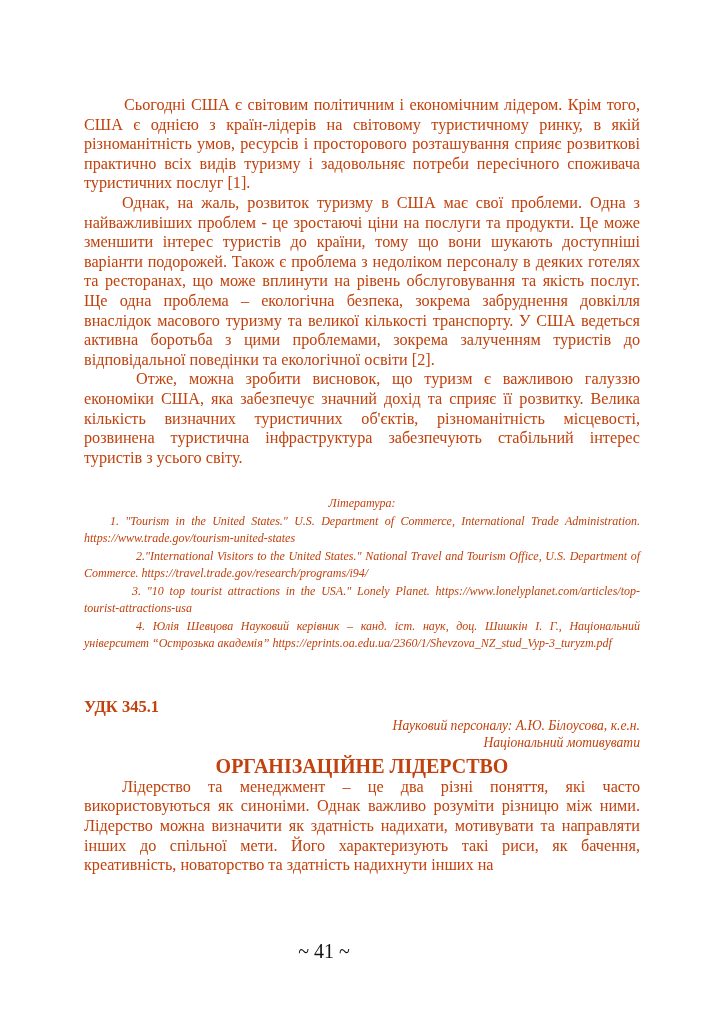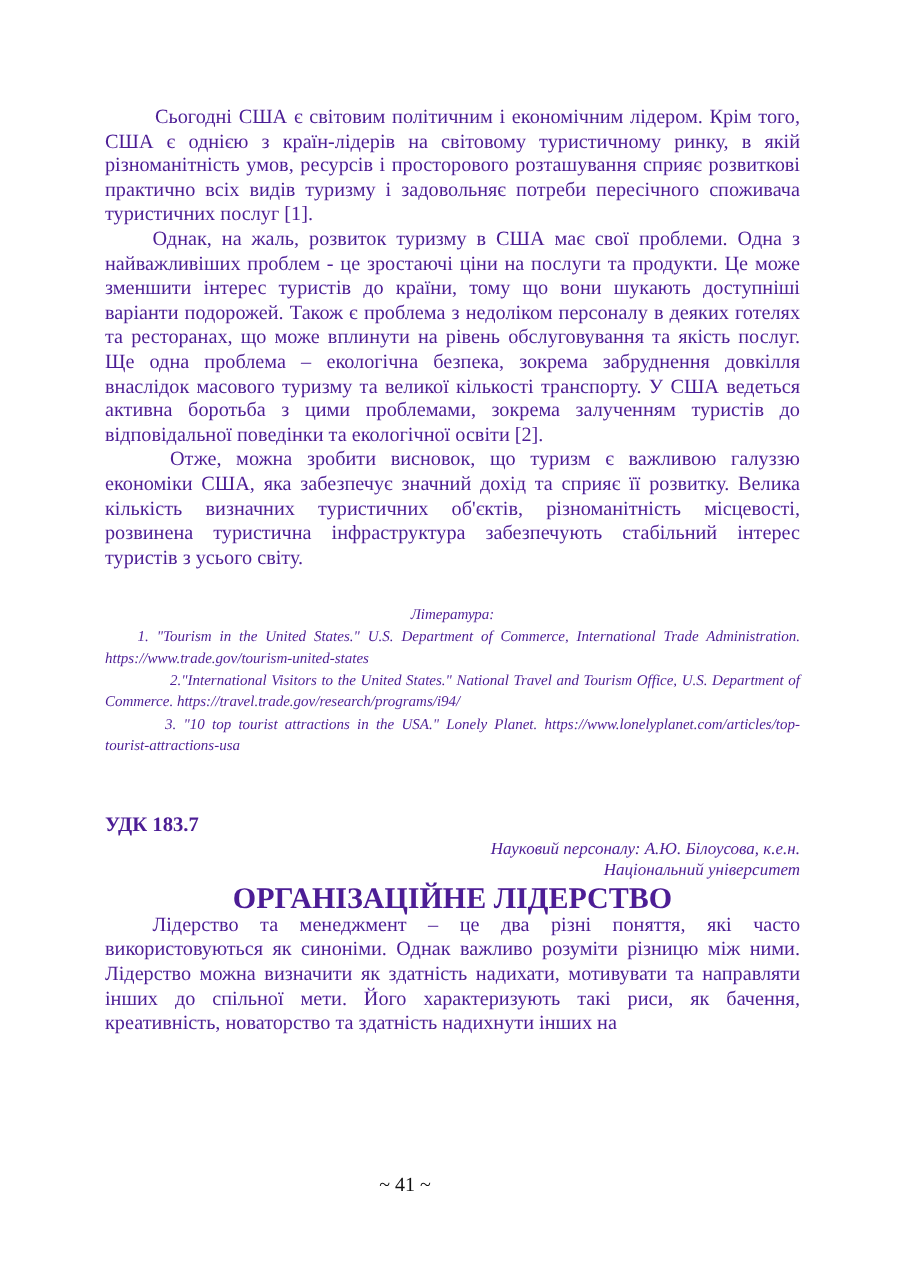--- a/index.html
+++ b/index.html
@@ -1,54 +1,55 @@
 <!DOCTYPE html>
 <html><head>
 <meta charset="utf-8">
 <style>
   html, body { margin: 0; padding: 0; background: #ffffff; }
   body { width: 724px; height: 1024px; position: relative; overflow: hidden; }
   .page {
-    position: absolute; left: 84px; top: 84px; width: 556px;
-    font-family: "Liberation Serif", serif; color: #4c1d95; font-size: 16.2px; line-height: 19.6px;
+    position: absolute; left: 84px; top: 96px; width: 556px;
+    font-family: "Liberation Serif", serif; color: #c2410c; font-size: 16.2px; line-height: 19.6px;
   }
   .p { margin: 0; text-align: justify; text-indent: 38px; }
   .p.first { text-indent: 40px; }
   .p.concl { text-indent: 52px; }
   .refs { margin-top: 27px; font-style: italic; font-size: 12px; line-height: 17.5px; }
   .refs .title { text-align: center; margin: 0; }
   .ref { margin: 0; text-align: justify; text-indent: 26px; }
   .ref.r2 { text-indent: 52px; }
   .ref.r3 { text-indent: 48px; }
   .ref.r4 { text-indent: 52px; }
   .udk { margin-top: 44px; font-weight: bold; font-size: 16.5px; line-height: 20px; margin-left: 0; }
   .authors { margin-top: 0; text-align: right; font-style: italic; font-size: 13.6px; line-height: 17.5px; }
-  .heading { text-align: center; font-weight: bold; font-size: 24px; line-height: 24px; margin-top: 2px; }
+  .heading { text-align: center; font-weight: bold; font-size: 20px; line-height: 24px; margin-top: 2px; }
   .pagenum { position: absolute; top: 940px; left: 0; width: 648px; text-align: center;
-    font-family: "Liberation Serif", serif; font-size: 16px; color: #111; }
+    font-family: "Liberation Serif", serif; font-size: 20px; color: #111; }
 </style>
 </head>
 <body>
 
 <div class="page">
   <p class="p first">Сьогодні США є світовим політичним і економічним лідером. Крім того, США є однією з країн-лідерів на світовому туристичному ринку, в якій різноманітність умов, ресурсів і просторового розташування сприяє розвиткові практично всіх видів туризму і задовольняє потреби пересічного споживача туристичних послуг [1].</p>
   <p class="p">Однак, на жаль, розвиток туризму в США має свої проблеми. Одна з найважливіших проблем - це зростаючі ціни на послуги та продукти. Це може зменшити інтерес туристів до країни, тому що вони шукають доступніші варіанти подорожей. Також є проблема з недоліком персоналу в деяких готелях та ресторанах, що може вплинути на рівень обслуговування та якість послуг. Ще одна проблема – екологічна безпека, зокрема забруднення довкілля внаслідок масового туризму та великої кількості транспорту. У США ведеться активна боротьба з цими проблемами, зокрема залученням туристів до відповідальної поведінки та екологічної освіти [2].</p>
   <p class="p concl">Отже, можна зробити висновок, що туризм є важливою галуззю економіки США, яка забезпечує значний дохід та сприяє її розвитку. Велика кількість визначних туристичних об'єктів, різноманітність місцевості, розвинена туристична інфраструктура забезпечують стабільний інтерес туристів з усього світу.</p>
 
   <div class="refs">
     <p class="title">Література:</p>
     <p class="ref">1.    "Tourism in the United States." U.S. Department of Commerce, International Trade Administration. https://www.trade.gov/tourism-united-states</p>
     <p class="ref r2">2."International Visitors to the United States." National Travel and Tourism Office, U.S. Department of Commerce. https://travel.trade.gov/research/programs/i94/</p>
     <p class="ref r3">3.  "10 top tourist attractions in the USA." Lonely Planet. https://www.lonelyplanet.com/articles/top-tourist-attractions-usa</p>
+    <p class="ref r4">4. Юлія Шевцова Науковий керівник – канд. іст. наук, доц. Шишкін І. Г., Національний університет “Острозька академія” https://eprints.oa.edu.ua/2360/1/Shevzova_NZ_stud_Vyp-3_turyzm.pdf</p>
   </div>
 
-  <div class="udk">УДК 183.7</div>
+  <div class="udk">УДК 345.1</div>
 
   <div class="authors">
     <div>Науковий персоналу: А.Ю. Білоусова, к.е.н.</div>
-    <div>Національний університет</div>
+    <div>Національний мотивувати</div>
   </div>
 
   <div class="heading">ОРГАНІЗАЦІЙНЕ ЛІДЕРСТВО</div>
   <p class="p">Лідерство та менеджмент – це два різні поняття, які часто використовуються як синоніми. Однак важливо розуміти різницю між ними. Лідерство можна визначити як здатність надихати, мотивувати та направляти інших до спільної мети. Його характеризують такі риси, як бачення, креативність, новаторство та здатність надихнути інших на</p>
 </div>
 
 <div class="pagenum">~ 41 ~</div>
 
 </body></html>

